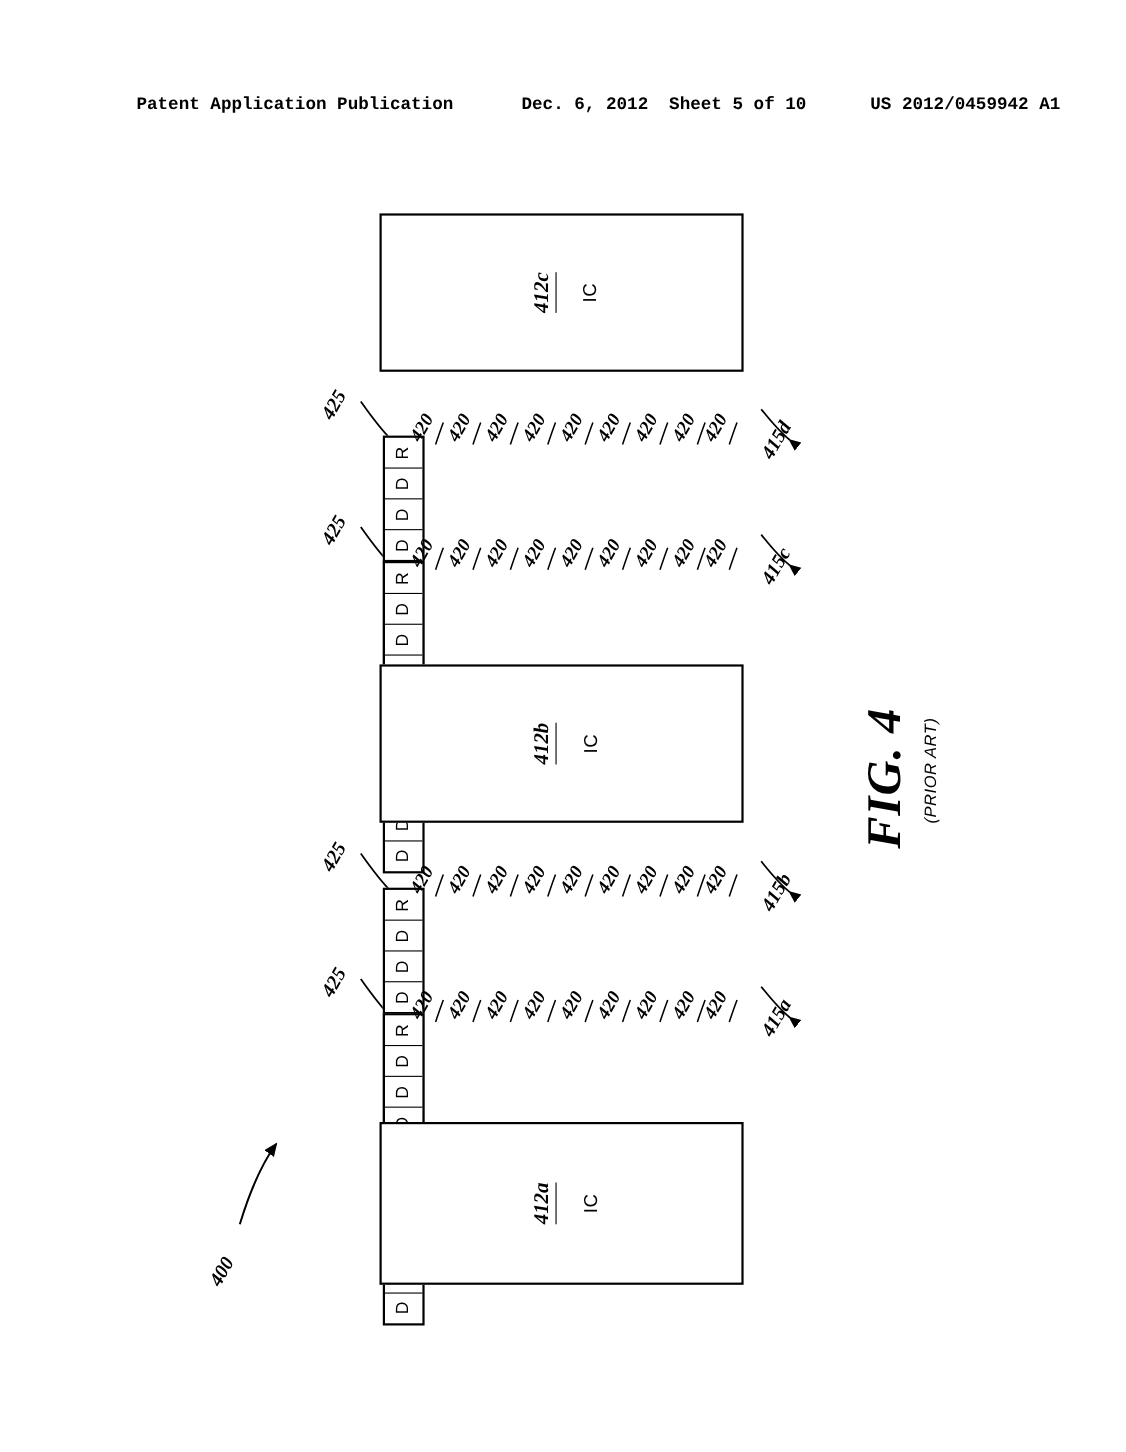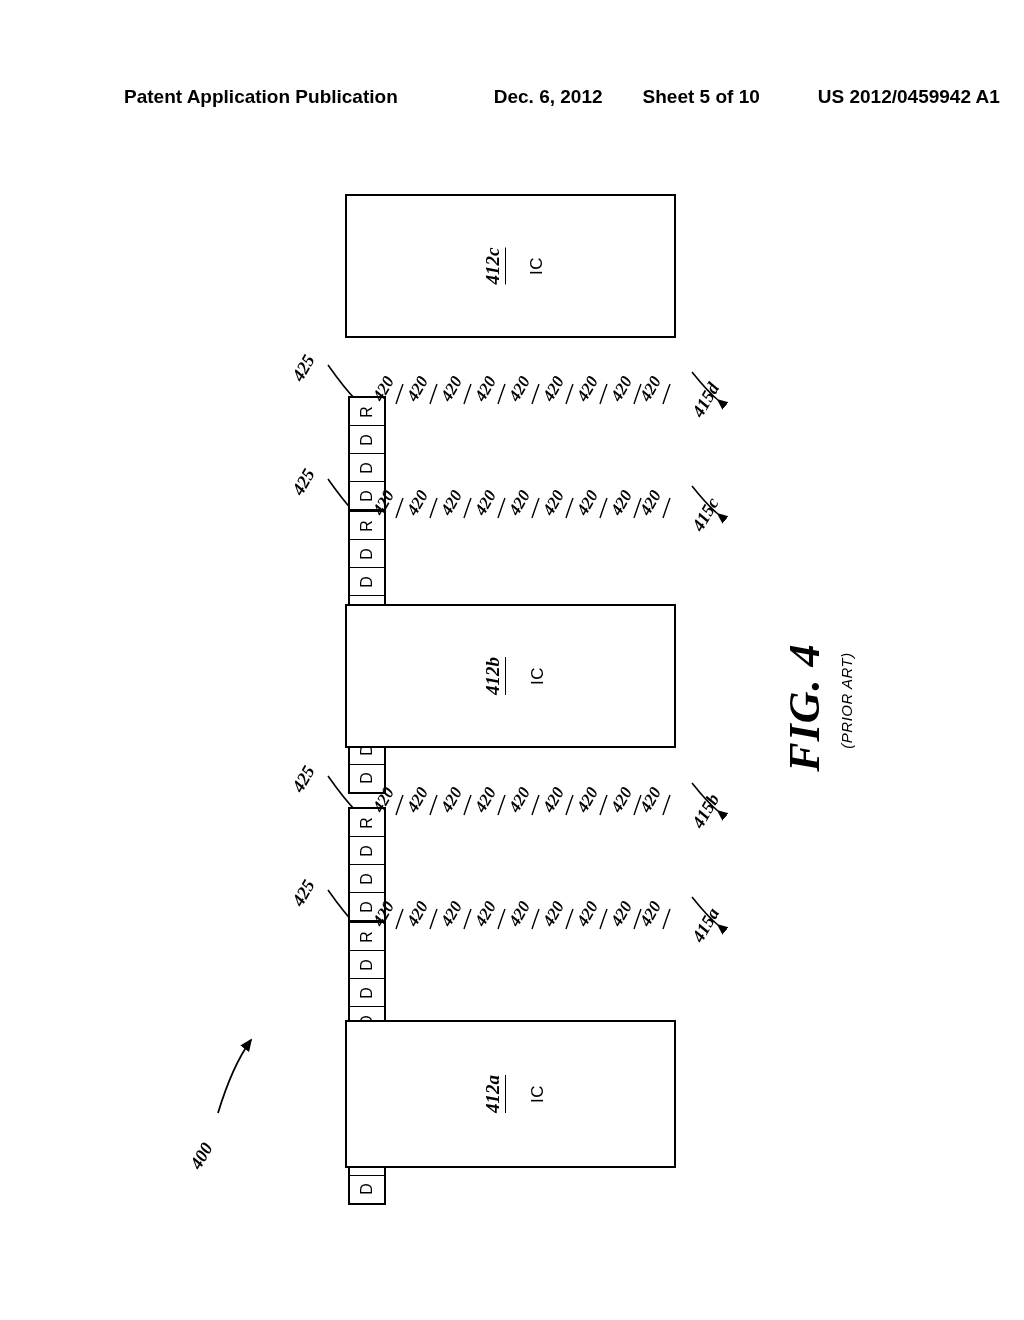--- a/index.html
+++ b/index.html
@@ -18,29 +18,29 @@
 
   
   #page-header {
     position: absolute;
     top: 86px;
     left: 124px;
     width: 776px;
     height: 26px;
     display: flex;
     align-items: baseline;
-    font-family: Liberation Sans, sans-serif;
+    font-family: Liberation Mono, monospace;
     font-weight: bold;
-    font-size: 19px;
+    font-size: 16px;
     letter-spacing: 0px;
     white-space: nowrap;
   }
   #page-header .hdr-title { flex: 0 0 auto; }
-  #page-header .hdr-date  { margin-left: 96px; }
-  #page-header .hdr-sheet { margin-left: 40px; }
+  #page-header .hdr-date  { margin-left: 62px; }
+  #page-header .hdr-sheet { margin-left: 19px; }
   #page-header .hdr-pub   { margin-left: 58px; }
 
   
   #figure {
     position: absolute;
     top: 0;
     left: 0;
     width: 1024px;
     height: 1320px;
   }

